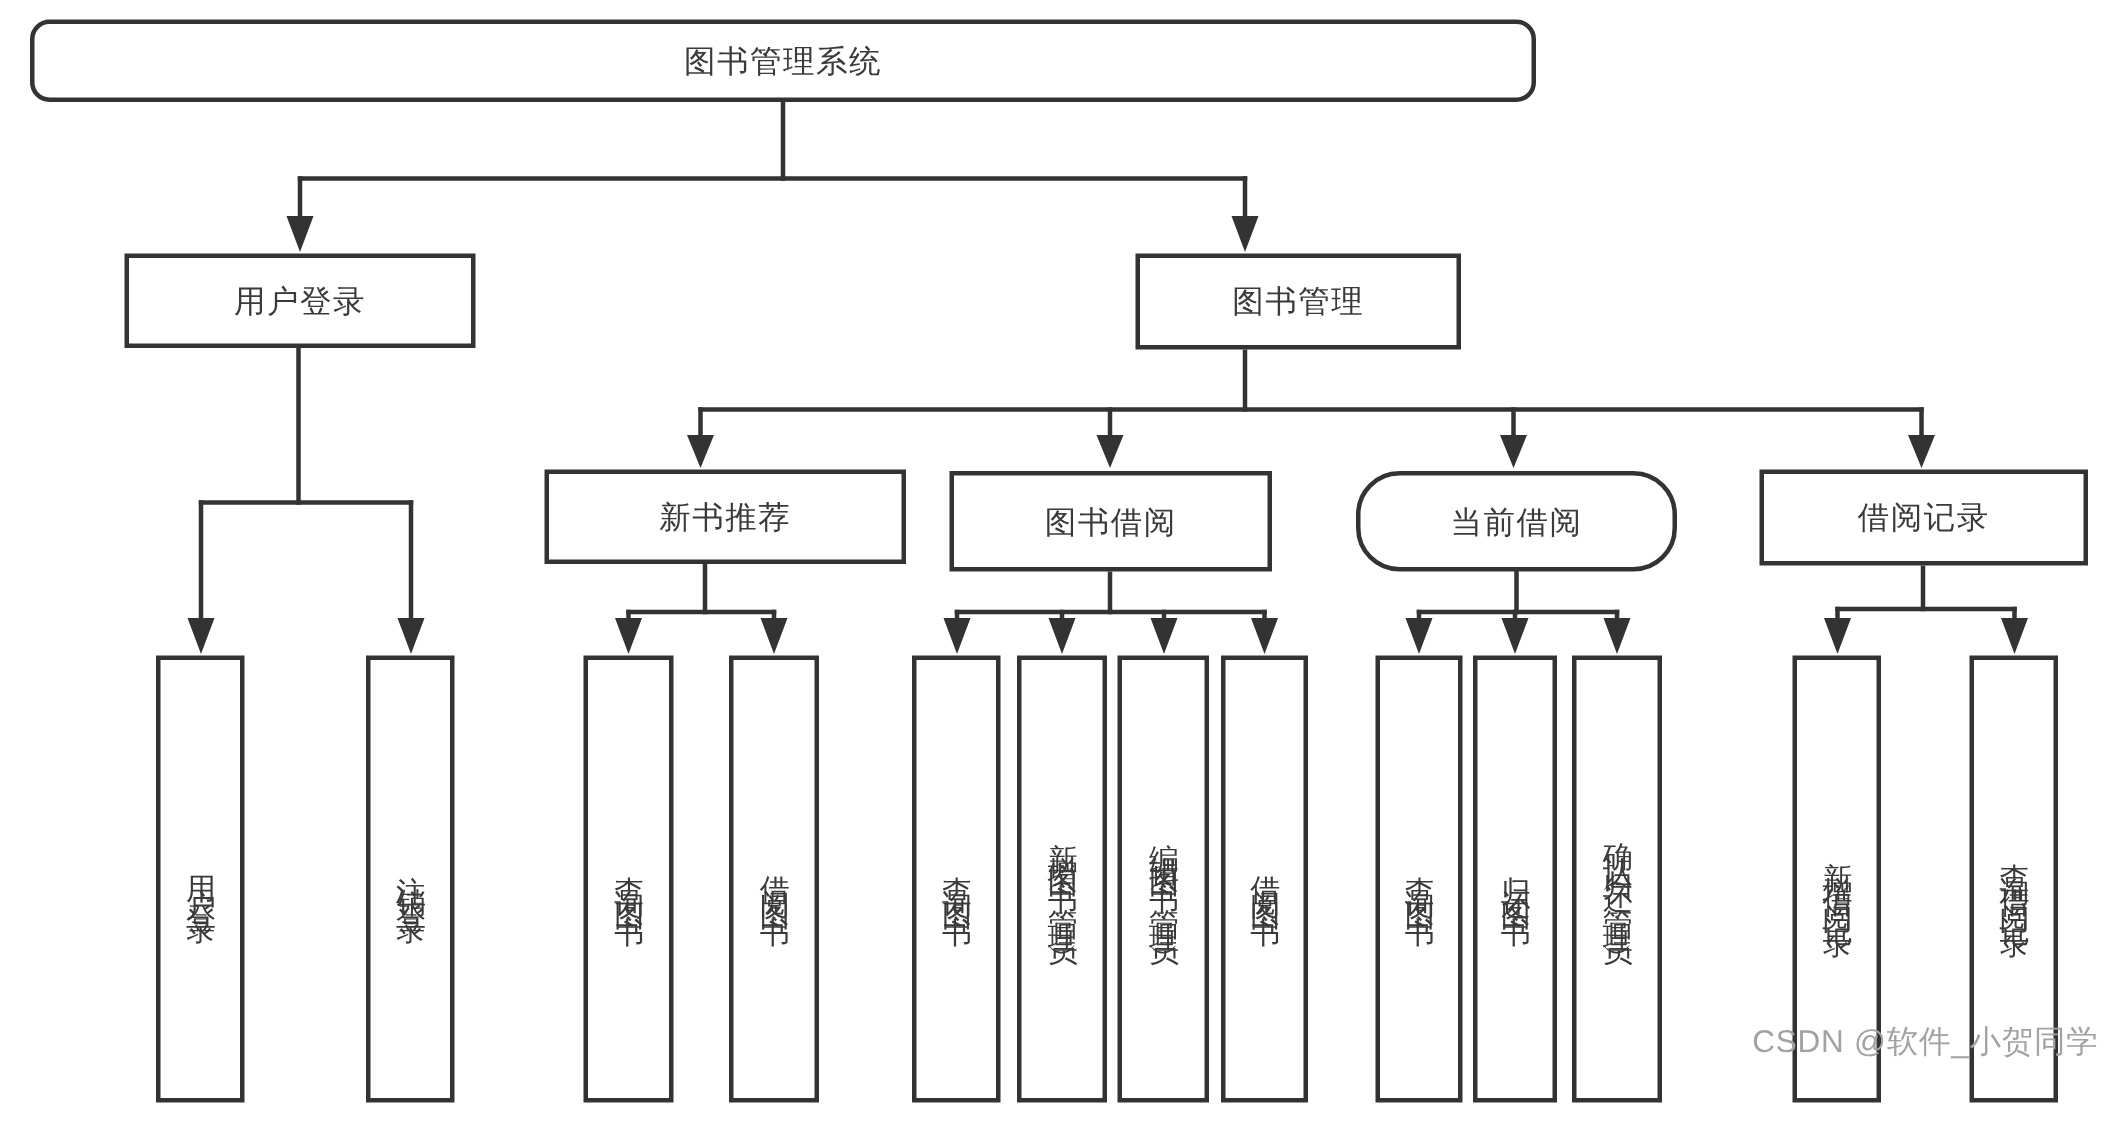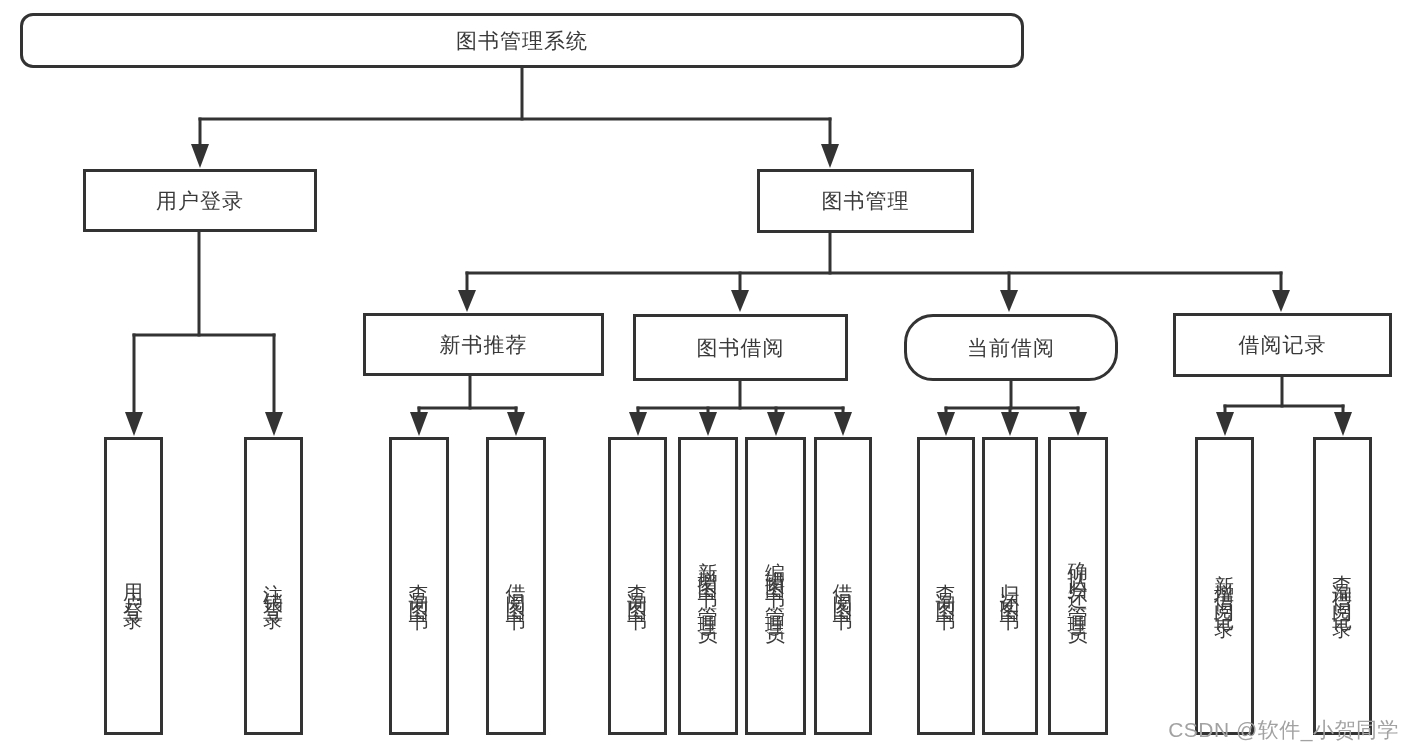--- a/index.html
+++ b/index.html
@@ -33,21 +33,21 @@
   }
   .leaf .vtext{
     writing-mode:vertical-rl;
     text-orientation:mixed;
     letter-spacing:9px;
     line-height:1;
     white-space:nowrap;
   }
   .watermark{
     position:absolute;
-    right:6px;top:716px;
+    right:6px;top:680px;
     color:#a2a2a2;
     font-size:21px;
     letter-spacing:0.5px;
     white-space:nowrap;
   }
 </style>
 </head>
 <body>
 
 <div class="canvas">

